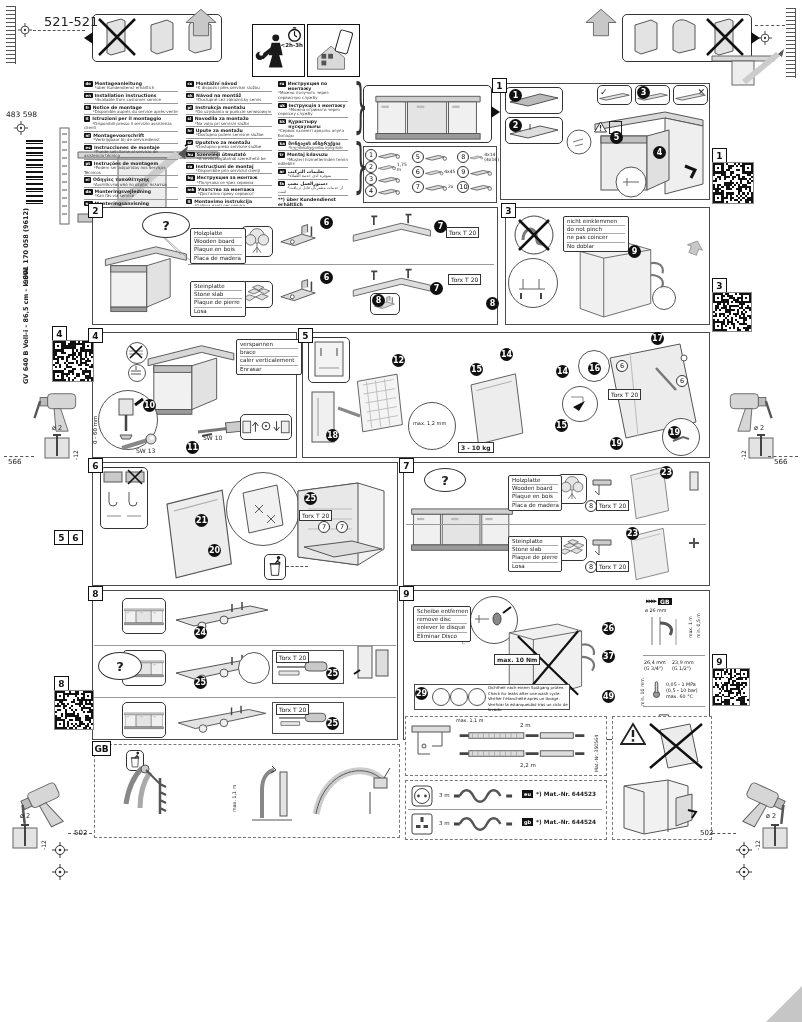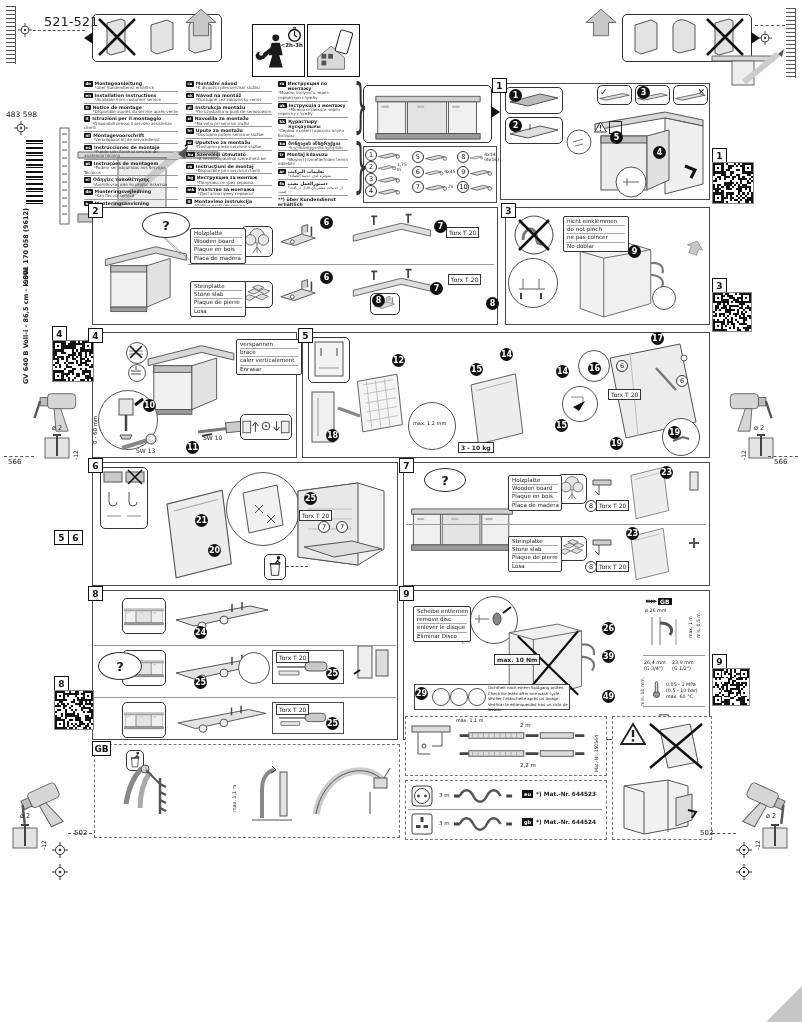--- a/index.html
+++ b/index.html
@@ -1995,21 +1995,21 @@
     </svg>
   </div>
 <div class="abs" style="left:492px;top:612px">
     <svg width="112" height="100" viewBox="0 0 130 100">
       <use href="#dwiso"></use>
       <path d="M30 20L100 88M100 14L36 90" stroke="#111" stroke-width="2.5"></path>
     </svg>
   </div>
 <div class="chip" style="left:494px;top:654px;font-weight:bold">max. 10 Nm</div>
 <div class="badge" style="left:602px;top:622px">26</div>
-<div class="badge" style="left:602px;top:650px">39</div>
+<div class="badge" style="left:602px;top:650px">37</div>
 <div class="badge" style="left:602px;top:690px">49</div>
 <div class="panel" style="left:414px;top:684px;width:156px;height:26px;border-width:1px"></div>
 <div class="badge" style="left:415px;top:687px">29</div>
 <div class="abs" style="left:432px;top:688px;width:16px;height:16px;border:1px solid #555;border-radius:50%">
     <svg width="14" height="14" viewBox="0 0 14 12" style="margin:1px">
       <use href="#cross"></use>
     </svg>
   </div>
 <div class="abs" style="left:450px;top:688px;width:16px;height:16px;border:1px solid #555;border-radius:50%">
     <svg width="14" height="14" viewBox="0 0 14 12" style="margin:1px">

